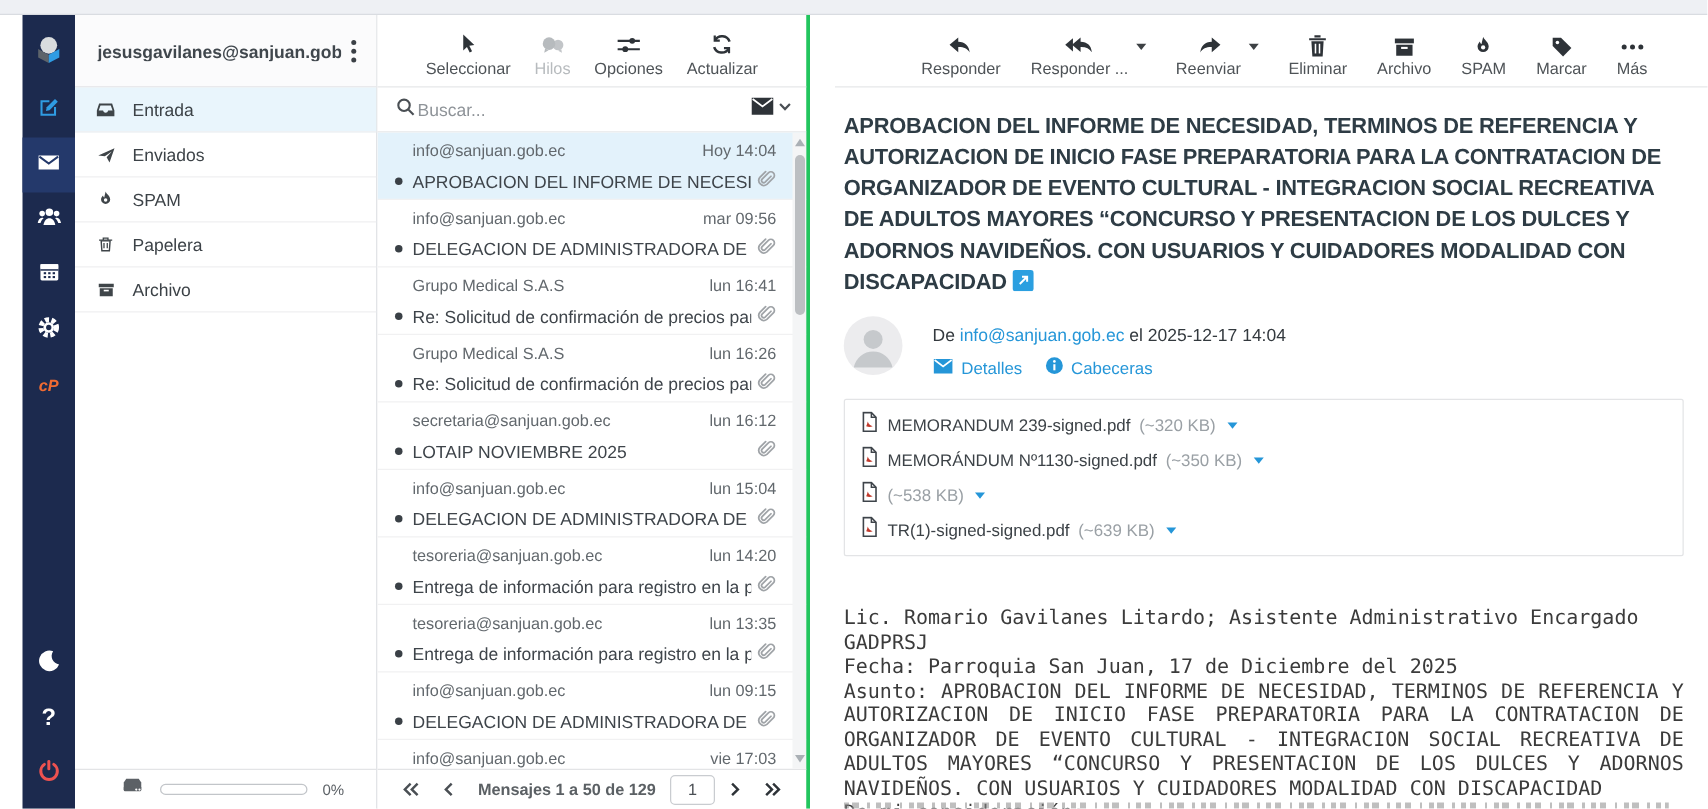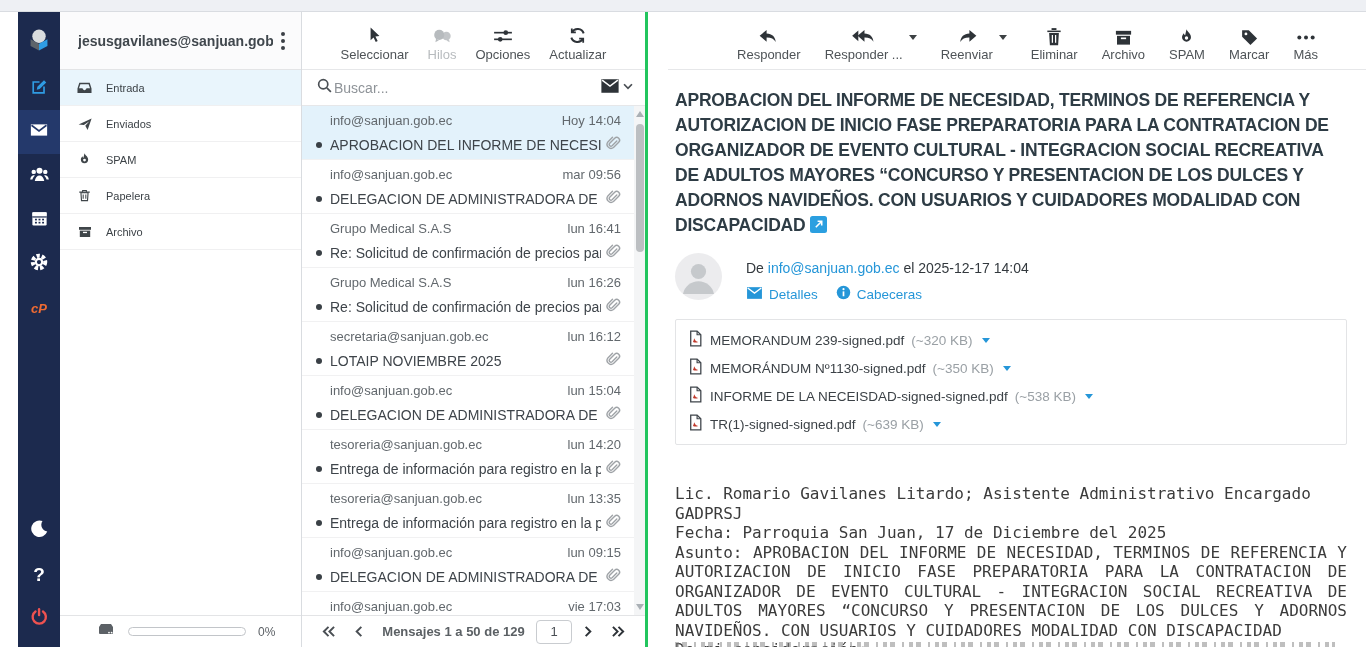--- a/index.html
+++ b/index.html
@@ -18,21 +18,21 @@
   .cp-text { color:#f06b32; font-weight:bold; font-style:italic; font-size:13px; }
   .help-q { color:#fff; font-weight:bold; font-size:19px; }
   .rail-bottom { margin-bottom:6px; display:flex; flex-direction:column; align-items:center; }
 
   
   .folders-col { width:242px; flex:0 0 242px; border-right:1px solid #d9dce0; display:flex; flex-direction:column; background:#fff; }
   .account-row { height:58px; display:flex; align-items:center; padding:0 8px 0 18px; border-bottom:1px solid #e3e4e6; background:#fbfbfc; }
   .account-email { flex:1; font-size:14px; font-weight:bold; color:#40474d; white-space:nowrap; overflow:hidden; }
   .kebab { display:flex; flex-direction:column; gap:3px; padding:4px 8px; cursor:pointer; }
   .kebab i { width:4px; height:4px; border-radius:50%; background:#3b4046; }
-  .folder-row { height:36px; display:flex; align-items:center; gap:13px; padding:0 16px; border-bottom:1px solid #f0f0f1; font-size:11px; color:#3c4247; cursor:pointer; }
+  .folder-row { height:36px; display:flex; align-items:center; gap:13px; padding:0 16px; border-bottom:1px solid #f0f0f1; font-size:14px; color:#3c4247; cursor:pointer; }
   .folder-row.selected { background:#e9f5fc; }
   .folder-icon { width:17px; display:flex; justify-content:center; }
   .quota-row { margin-top:auto; height:32px; border-top:1px solid #e3e4e6; display:flex; align-items:center; gap:12px; padding:0 8px 0 36px; }
   .quota-bar { width:118px; height:9px; border:1.5px solid #c2c5c9; border-radius:5px; background:#fff; }
   .quota-pct { font-size:12px; color:#5c6166; }
 
   
   .list-col { width:346px; flex:0 0 346px; border-right:3px solid #22c55e; display:flex; flex-direction:column; background:#fff; }
   .list-toolbar { height:58px; display:flex; align-items:flex-end; justify-content:center; gap:19px; padding-bottom:7px; border-bottom:1px solid #e6e7e9; }
   .tbi { display:flex; flex-direction:column; align-items:center; gap:2px; font-size:13px; color:#4e5357; cursor:pointer; }
@@ -630,21 +630,20 @@
           <span class="attach-name">MEMORÁNDUM Nº1130-signed.pdf</span>
           <span class="attach-size">(~350 KB)</span>
           <span class="attach-caret"></span>
         </div>
         <div class="attach-item" style="flex-basis:100%">
           <span><svg width="15" height="17" viewBox="0 0 14 16">
                 <path d="M2.5 1h6l3.5 3.5V15h-9.5z" fill="none" stroke="#3e444a" stroke-width="1.2"></path>
                 <path d="M8.5 1v3.5H12" fill="none" stroke="#3e444a" stroke-width="1.1"></path>
                 <path d="M4.6 11.2c1.7.8 3.3.8 4.9.1-2-.6-3.1-1.8-3.7-3.6-.3 1.4-.7 2.5-1.2 3.5z" fill="#c0392b"></path>
               </svg></span>
-          <span class="attach-name">INFORME DE LA NECEISDAD-signed-signed.pdf</span>
           <span class="attach-size">(~538 KB)</span>
           <span class="attach-caret"></span>
         </div>
         <div class="attach-item" style="flex-basis:100%">
           <span><svg width="15" height="17" viewBox="0 0 14 16">
                 <path d="M2.5 1h6l3.5 3.5V15h-9.5z" fill="none" stroke="#3e444a" stroke-width="1.2"></path>
                 <path d="M8.5 1v3.5H12" fill="none" stroke="#3e444a" stroke-width="1.1"></path>
                 <path d="M4.6 11.2c1.7.8 3.3.8 4.9.1-2-.6-3.1-1.8-3.7-3.6-.3 1.4-.7 2.5-1.2 3.5z" fill="#c0392b"></path>
               </svg></span>
           <span class="attach-name">TR(1)-signed-signed.pdf</span>

